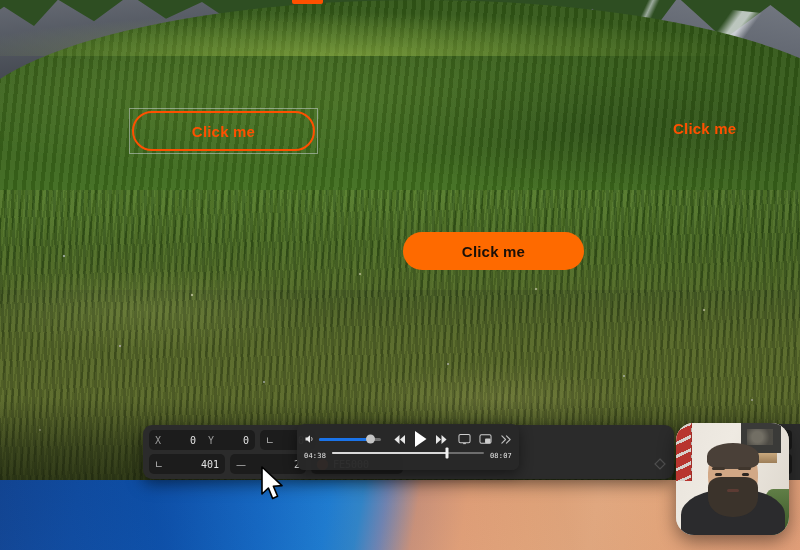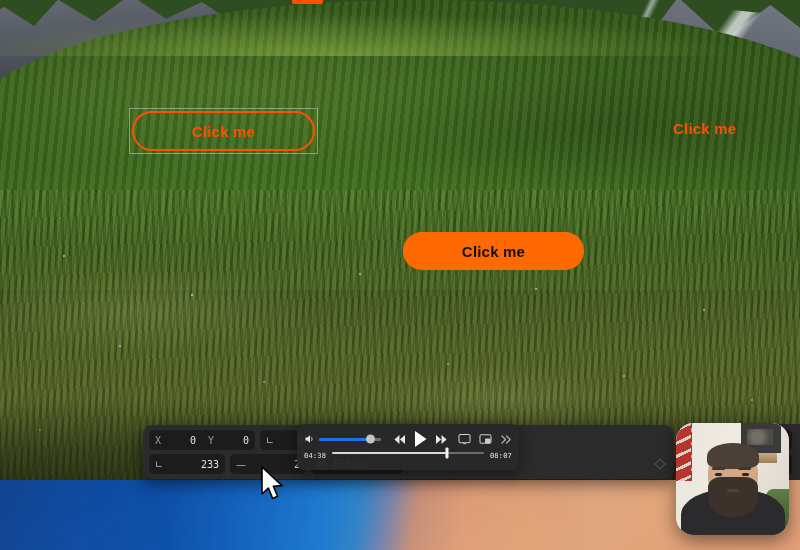--- a/index.html
+++ b/index.html
@@ -540,21 +540,21 @@
         <span class="glyph">∟</span>
         <span class="f-val">0°</span>
       </div>
 
       <div class="tool-spacer"></div>
     </div>
 
     <div class="tool-row">
       <div class="field field-radius">
         <span class="glyph">∟</span>
-        <span class="f-val">233</span>
+        <span class="f-val">401</span>
       </div>
 
       <div class="field field-stroke">
         <span class="glyph">—</span>
         <span class="f-val">2</span>
       </div>
 
       <div class="field field-color">
         <span class="swatch"></span>
         <span class="f-val">FE5000</span>

